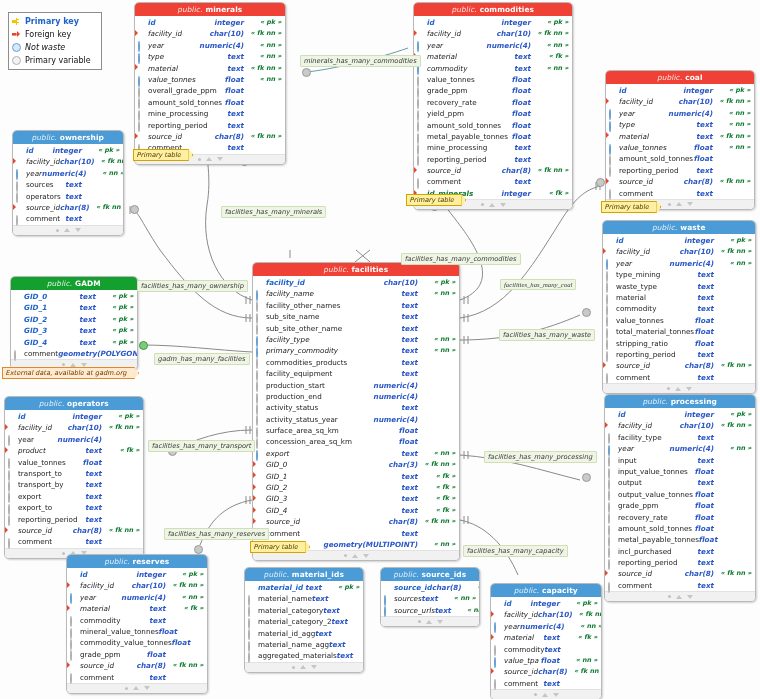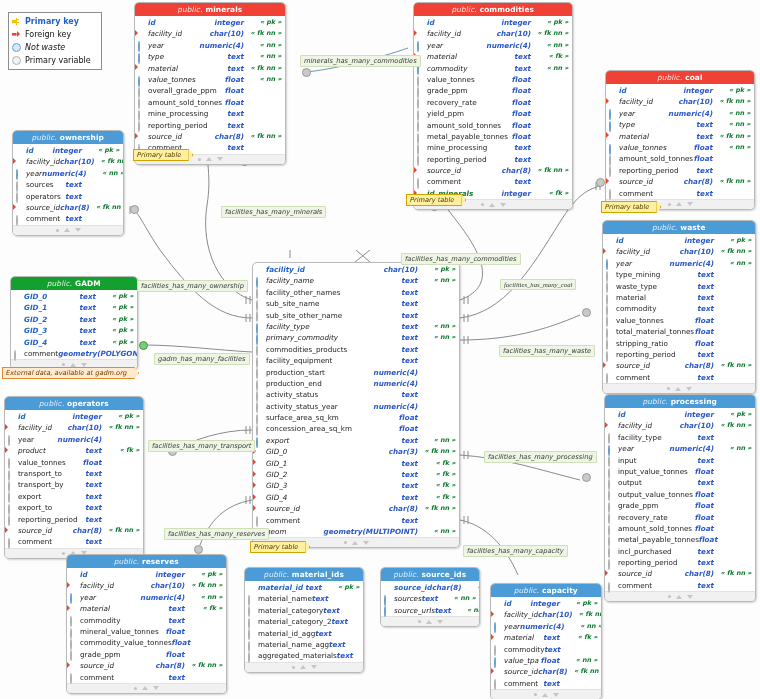--- a/index.html
+++ b/index.html
@@ -748,20 +748,21 @@
             <span class="fl" style="min-width: 34px;"></span>
           </div>
         </div>
         <div class="tfoot">
           <i class="dot"></i>
           <i class="up"></i>
           <i class="dn"></i>
         </div>
       </div>
       <div class="tbl red" style="left: 252px; top: 262px; width: 208px;">
+        <div class="hdr"><span class="schema">public. </span><span>facilities</span></div>
         <div class="rows">
           <div class="row pk">
             <span class="ic"><span class="k-pk"></span></span>
             <span class="nm">facility_id</span>
             <span class="ty">char(10)</span>
             <span class="fl" style="min-width: 34px;">« pk »</span>
           </div>
           <div class="row nn">
             <span class="ic"><span class="k-nn"></span></span>
             <span class="nm">facility_name</span>
@@ -1006,21 +1007,21 @@
             <span class="ty">text</span>
             <span class="fl" style="min-width: 34px;"></span>
           </div>
         </div>
         <div class="tfoot">
           <i class="dot"></i>
           <i class="up"></i>
           <i class="dn"></i>
         </div>
       </div>
-      <div class="tbl blue" style="left: 66px; top: 554px; width: 161px;">
+      <div class="tbl blue" style="left: 66px; top: 554px; width: 142px;">
         <div class="hdr"><span class="schema">public. </span><span>reserves</span></div>
         <div class="rows">
           <div class="row pk">
             <span class="ic"><span class="k-pk"></span></span>
             <span class="nm">id</span>
             <span class="ty">integer</span>
             <span class="fl" style="min-width: 34px;">« pk »</span>
           </div>
           <div class="row fk">
             <span class="ic"><span class="k-fk"></span></span>
@@ -1222,21 +1223,21 @@
         </div>
       </div>
     </div>
   <div id="labels-layer">
       <div class="rel" style="left: 300px; top: 55px;">minerals_has_many_commodities</div>
       <div class="rel" style="left: 221px; top: 206px;">facilities_has_many_minerals</div>
       <div class="rel" style="left: 401px; top: 229px; margin-top: 24px;">facilities_has_many_commodities</div>
       <div class="rel" style="left: 137px; top: 280px;">facilities_has_many_ownership</div>
       <div class="rel" style="left: 154px; top: 353px;">gadm_has_many_facilities</div>
       <div class="rel" style="left: 500px; top: 279px; font-family: Liberation Serif, serif;">facilities_has_many_coal</div>
-      <div class="rel" style="left: 499px; top: 345px;">facilities_has_many_waste</div>
+      <div class="rel" style="left: 499px; top: 329px;">facilities_has_many_waste</div>
       <div class="rel" style="left: 148px; top: 440px;">facilities_has_many_transport</div>
       <div class="rel" style="left: 484px; top: 451px;">facilities_has_many_processing</div>
       <div class="rel" style="left: 164px; top: 528px;">facilities_has_many_reserves</div>
       <div class="rel" style="left: 463px; top: 545px;">facilities_has_many_capacity</div>
     </div>
   <div id="notes-layer">
       <div class="note" style="left: 133px; top: 149px;">Primary table</div>
       <div class="note" style="left: 406px; top: 194px;">Primary table</div>
       <div class="note" style="left: 601px; top: 201px;">Primary table</div>
       <div class="note" style="left: 250px; top: 541px;">Primary table</div>

